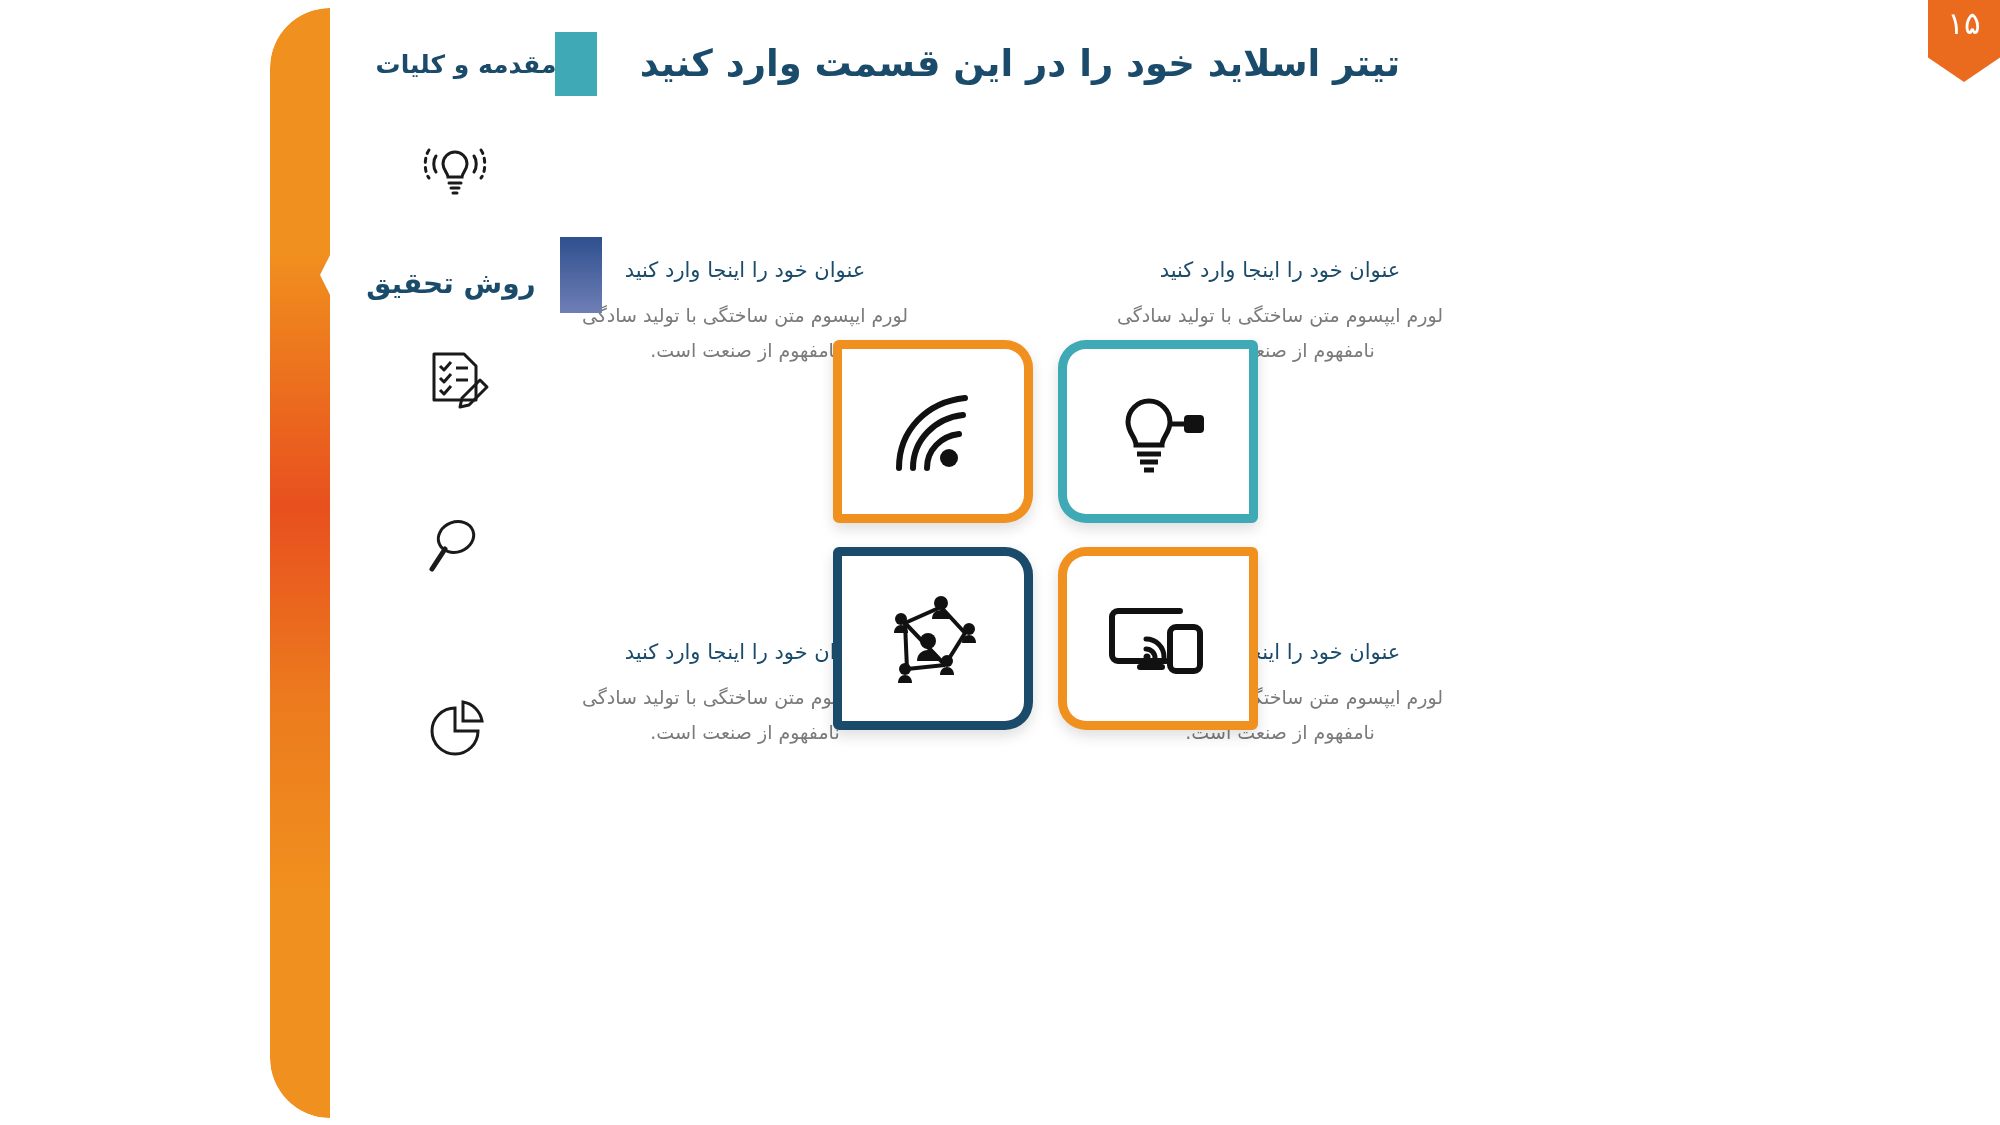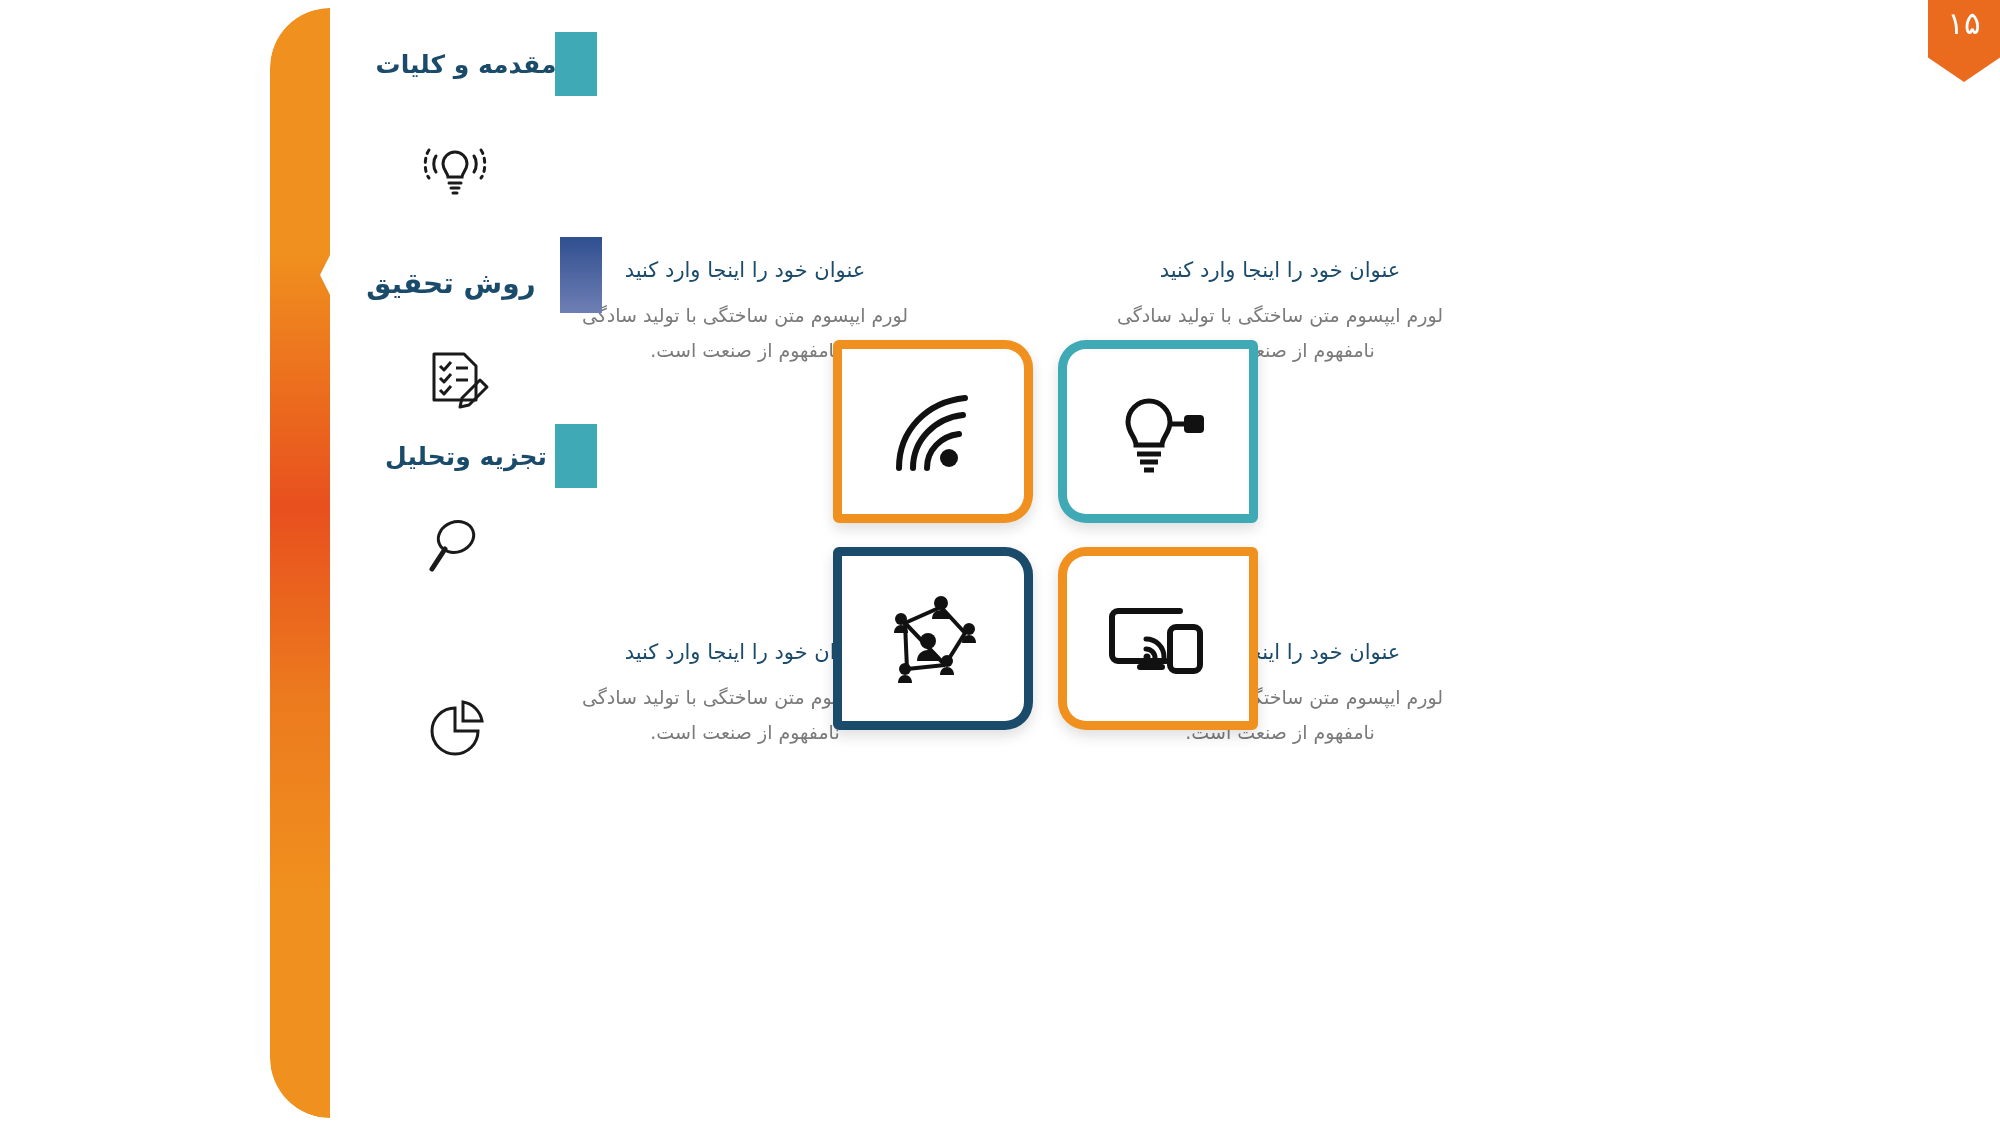--- a/index.html
+++ b/index.html
@@ -231,20 +231,21 @@
 </style>
 </head>
 <body>
 
 <div class="slide">
 
   <div class="page-badge">
     <span>۱۵</span>
   </div>
 
+  <div class="slide-title">تیتر اسلاید خود را در این قسمت وارد کنید</div>
 
   <div class="block block-tr">
     <div class="b-title">عنوان خود را اینجا وارد کنید</div>
     <div class="b-body">لورم ایپسوم متن ساختگی با تولید سادگی نامفهوم از صنعت است.</div>
   </div>
 
   <div class="block block-br">
     <div class="b-title">عنوان خود را اینجا وارد کنید</div>
     <div class="b-body">لورم ایپسوم متن ساختگی با تولید سادگی نامفهوم از صنعت است.</div>
   </div>
@@ -369,26 +370,20 @@
           <path d="M22 20l4 4 7-8" stroke-width="3"></path>
           <path d="M22 32l4 4 7-8" stroke-width="3"></path>
           <path d="M22 44l4 4 7-8" stroke-width="3"></path>
           <line x1="38" y1="22" x2="50" y2="22"></line>
           <line x1="38" y1="34" x2="50" y2="34"></line>
           <path d="M44 52l18-18 7 7-18 18-9 2z" fill="none"></path>
         </svg>
       </span>
     </div>
 
-    <div class="nav-item" style="top:420px;">
-      <div class="nav-accent"></div>
-      <div class="nav-label">
-        <span>تجزیه وتحلیل</span>
-      </div>
-    </div>
 
     <div class="nav-icon" style="top:505px;">
       <span>
         <svg width="74" height="70" viewBox="0 0 74 70" fill="none" stroke="#1a1a1a" stroke-width="3">
           <ellipse cx="38" cy="26" rx="18" ry="15" transform="rotate(-20 38 26)"></ellipse>
           <line x1="27" y1="38" x2="14" y2="58" stroke-width="5" stroke-linecap="round"></line>
         </svg>
       </span>
     </div>
 

